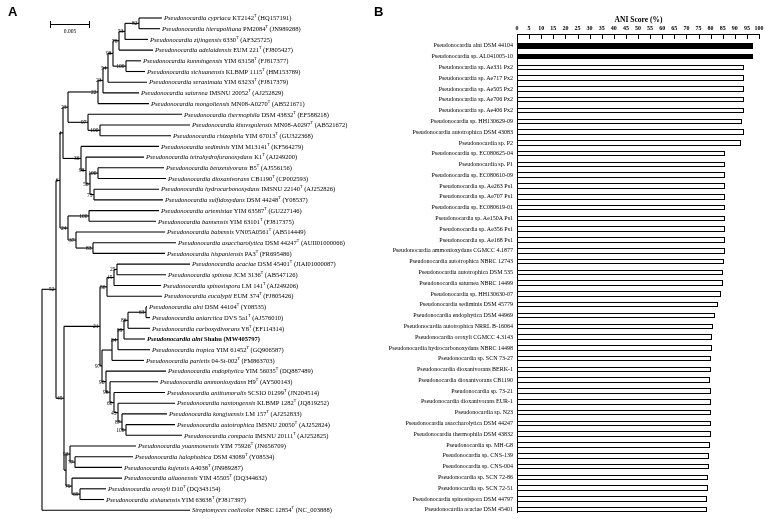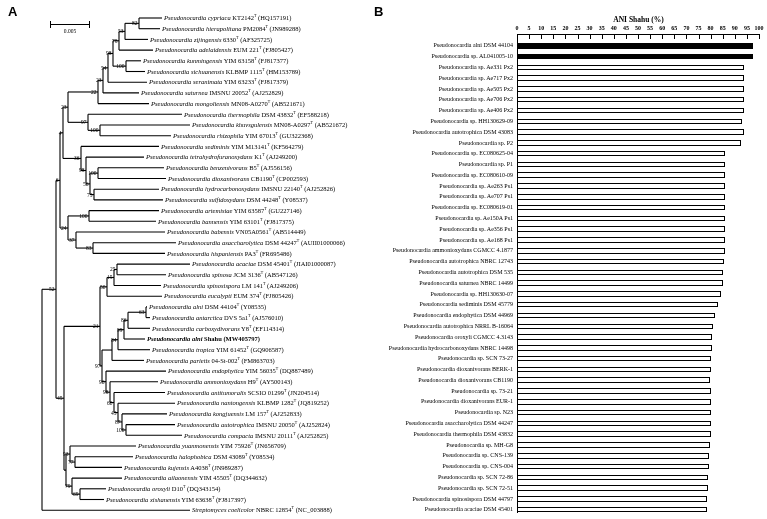--- a/index.html
+++ b/index.html
@@ -266,21 +266,21 @@
       <div class="tip" style="left: 124px; top: 474.3px;"><span class="sp">Pseudonocardia ailaonensis</span> YIM 45505<sup>T</sup> (DQ344632)</div>
       <div class="tip" style="left: 108px; top: 485px;"><span class="sp">Pseudonocardia oroxyli</span> D10<sup>T</sup> (DQ343154)</div>
       <div class="tip" style="left: 106px; top: 495.7px;"><span class="sp">Pseudonocardia xishanensis</span> YIM 63638<sup>T</sup> (FJ817397)</div>
       <div class="tip" style="left: 192px; top: 506.4px;"><span class="sp">Streptomyces coelicolor</span> NBRC 12854<sup>T</sup> (NC_003888)</div>
     </div>
   <div class="scalebar-line"></div>
   <div class="scalebar-cap" style="left:50px;"></div>
   <div class="scalebar-cap" style="left:89px;"></div>
   <div id="scalebar-label">0.005</div>
 
-  <div id="chart-title">ANI Shahu (%)</div>
+  <div id="chart-title">ANI Score (%)</div>
   <div id="x-axis"></div>
   <div id="y-axis"></div>
   <div id="chart-area">
       <div class="xtick" style="left: 517px;"></div>
       <div class="xtick-label" style="left: 509px;">0</div>
       <div class="xtick" style="left: 529.1px;"></div>
       <div class="xtick-label" style="left: 521.1px;">5</div>
       <div class="xtick" style="left: 541.2px;"></div>
       <div class="xtick-label" style="left: 533.2px;">10</div>
       <div class="xtick" style="left: 553.3px;"></div>

